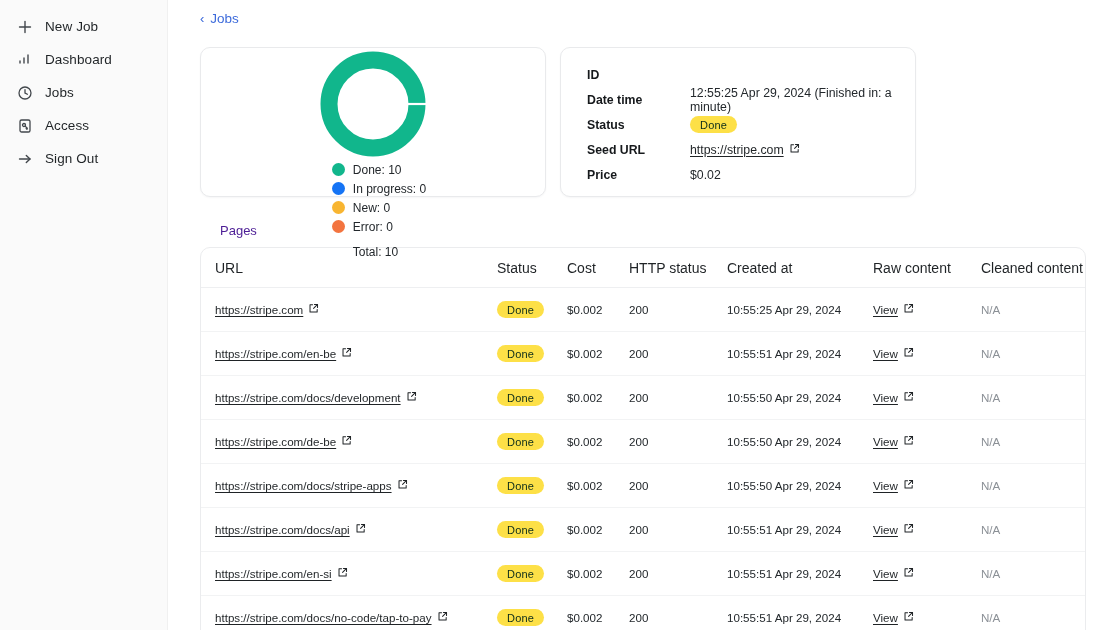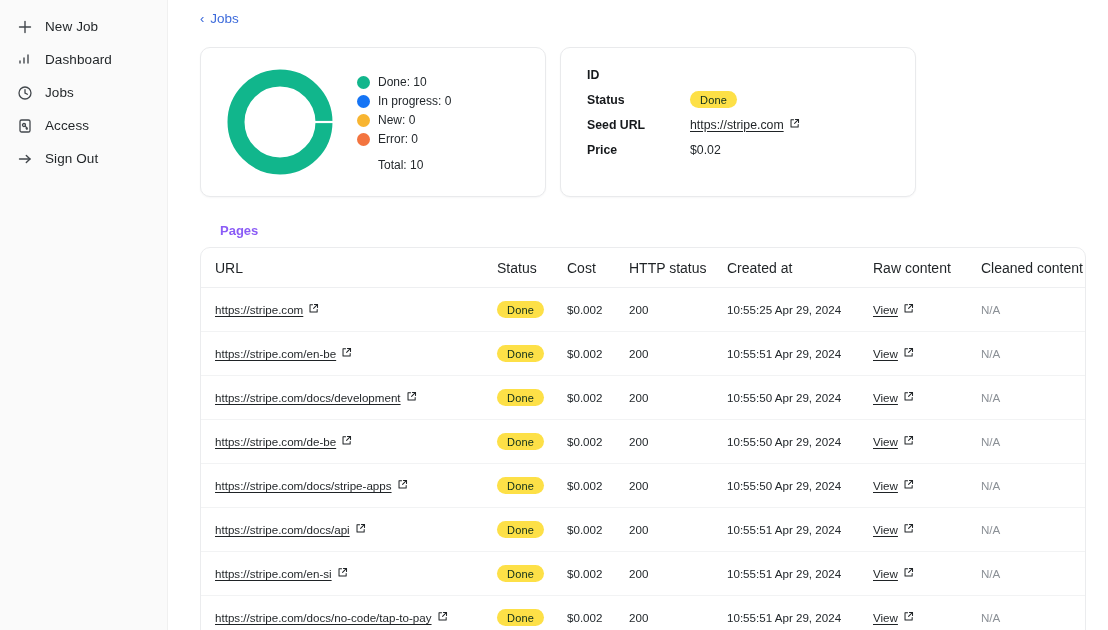--- a/index.html
+++ b/index.html
@@ -76,20 +76,21 @@
     border-radius: 10px;
     box-shadow: 0 1px 2px rgba(16,24,40,.04);
   }
   .card-chart {
     width: 346px;
     min-width: 346px;
     height: 150px;
     display: flex;
     align-items: center;
     padding: 0 14px;
+    flex-direction: column;
   }
   .donut-wrap { width: 130px; min-width: 130px; display: flex; justify-content: center; }
   .legend { margin-left: 12px; }
   .legend-row {
     display: flex;
     align-items: center;
     gap: 8px;
     height: 19px;
     font-size: 12px;
     color: #23282c;
@@ -134,22 +135,22 @@
     color: #0b2b1a;
     font-size: 11px;
     letter-spacing: .2px;
   }
 
   
   .pages-title {
     margin-top: 26px;
     margin-bottom: 9px;
     font-size: 13px;
-    font-weight: bold;
-    color: #8b5cf6;
+    font-weight: normal;
+    color: #4c1d95;
     padding-left: 20px;
   }
   .table-card {
     border: 1px solid #ebecee;
     border-radius: 10px 10px 0 0;
     background: #fff;
     overflow: hidden;
     width: 886px;
   }
   table { width: 100%; border-collapse: collapse; table-layout: fixed; }
@@ -284,20 +285,24 @@
           </div>
           <div class="legend-total">Total: 10</div>
         </div>
       </section>
 
       <section class="card card-details">
         <div class="detail-row">
           <span class="detail-key">ID</span>
         </div>
         <div class="detail-row">
+          <span class="detail-key">Date time</span>
+          <span class="detail-val">12:55:25 Apr 29, 2024 (Finished in: a minute)</span>
+        </div>
+        <div class="detail-row">
           <span class="detail-key">Status</span>
           <span class="pill">Done</span>
         </div>
         <div class="detail-row">
           <span class="detail-key">Seed URL</span>
           <a class="ext-link">
             <span>https://stripe.com</span>
             <span class="ext-glyph">
               <svg width="11" height="11" viewBox="0 0 12 12" fill="none" stroke="currentColor" stroke-width="1.1" stroke-linecap="round" stroke-linejoin="round">
                 <path d="M5 2H2.2v7.8H10V7"></path>

